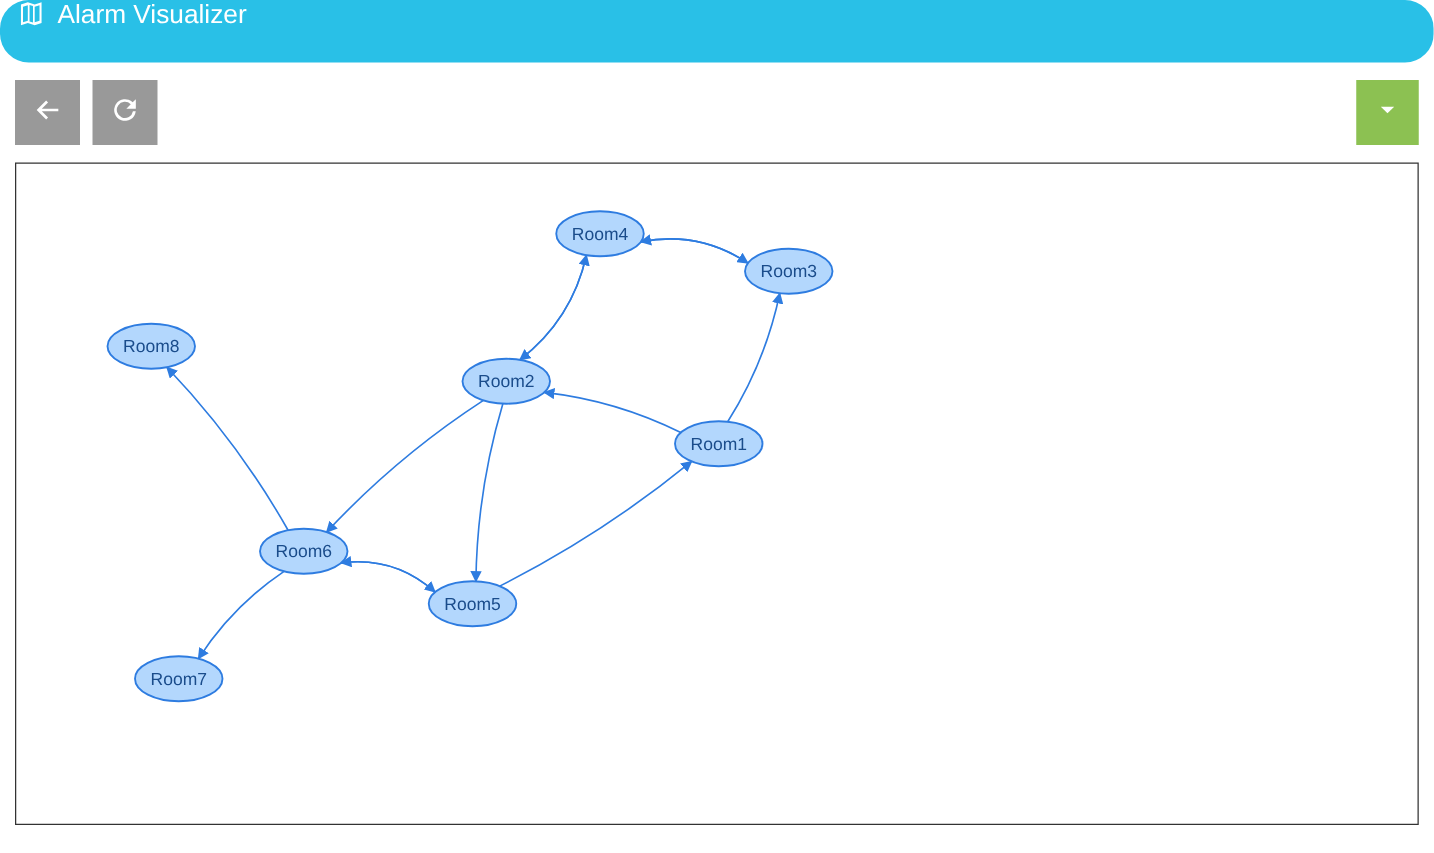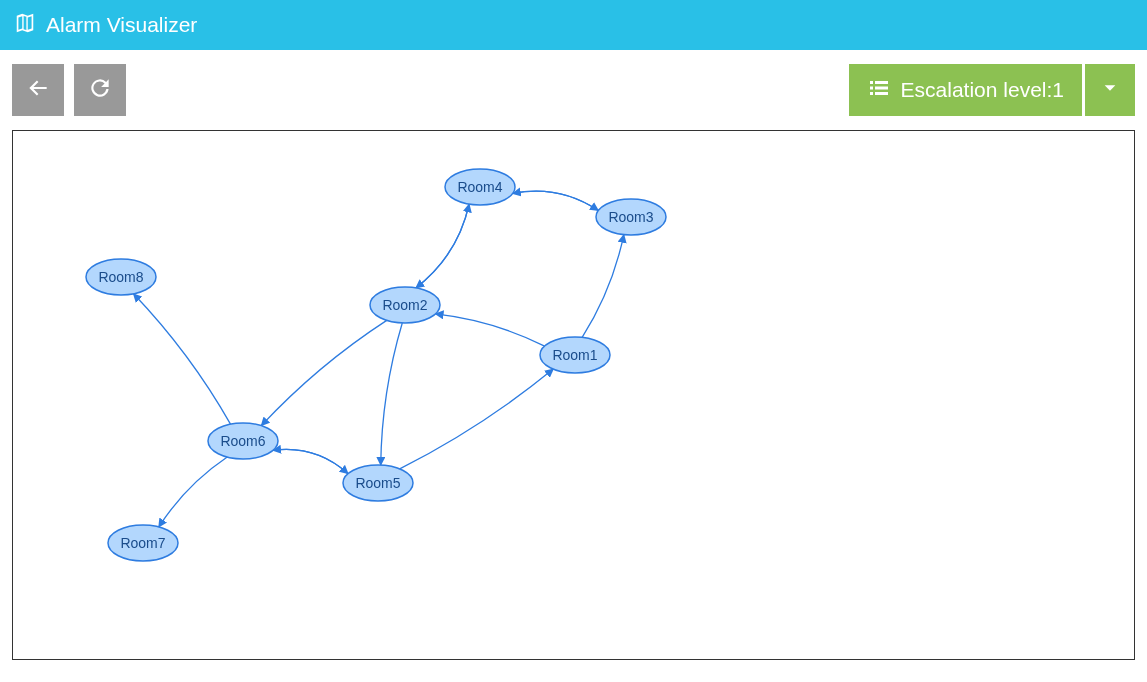--- a/index.html
+++ b/index.html
@@ -7,25 +7,26 @@
     font-family: "Segoe UI", Arial, sans-serif;
     background: #fff;
     width: 1147px;
     height: 682px;
     overflow: hidden;
   }
   .header {
     background: #29C0E7;
     height: 50px;
     display: flex;
-    align-items: center;
+    align-items: flex-start;
     padding: 0 14px;
     color: #fff;
     font-size: 21px;
     font-weight: 400;
+    border-radius: 23px;
   }
   .header svg { margin-right: 10px; }
   .toolbar {
     display: flex;
     align-items: center;
     padding: 14px 12px 0 12px;
   }
   .btn-grey {
     width: 52px;
     height: 52px;
@@ -112,34 +113,20 @@
   </div>
   <div class="btn-grey">
     <span>
       <svg width="26" height="26" viewBox="0 0 24 24" fill="#fff">
         <path d="M17.65 6.35A8 8 0 1 0 19.94 13h-2.08a6 6 0 1 1-1.62-5.24L13 11h7V4l-2.35 2.35z"></path>
       </svg>
     </span>
   </div>
   <div class="spacer"></div>
   <div class="escalation">
-    <div class="escalation-main">
-      <span>
-        <svg width="24" height="24" viewBox="0 0 24 24" fill="#fff">
-          <rect x="3" y="5" width="3" height="3"></rect>
-            <rect x="8" y="5" width="13" height="3"></rect>
-          <rect x="3" y="10.5" width="3" height="3"></rect>
-            <rect x="8" y="10.5" width="13" height="3"></rect>
-          <rect x="3" y="16" width="3" height="3"></rect>
-            <rect x="8" y="16" width="13" height="3"></rect>
-        </svg>
-      </span>
-      <span>Escalation level: </span>
-      <span>1</span>
-    </div>
     <div class="escalation-caret">
       <span>
         <svg width="16" height="16" viewBox="0 0 24 24" fill="#fff">
           <path d="M4 8 L12 16 L20 8 Z"></path>
         </svg>
       </span>
     </div>
   </div>
 </div>
 

